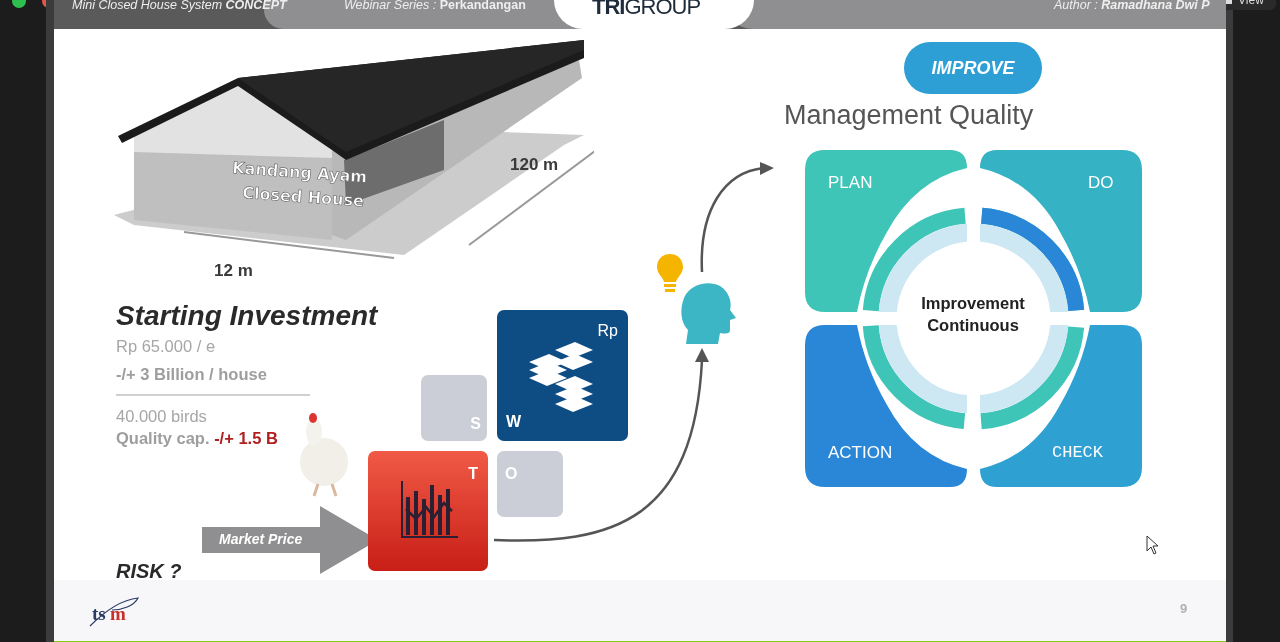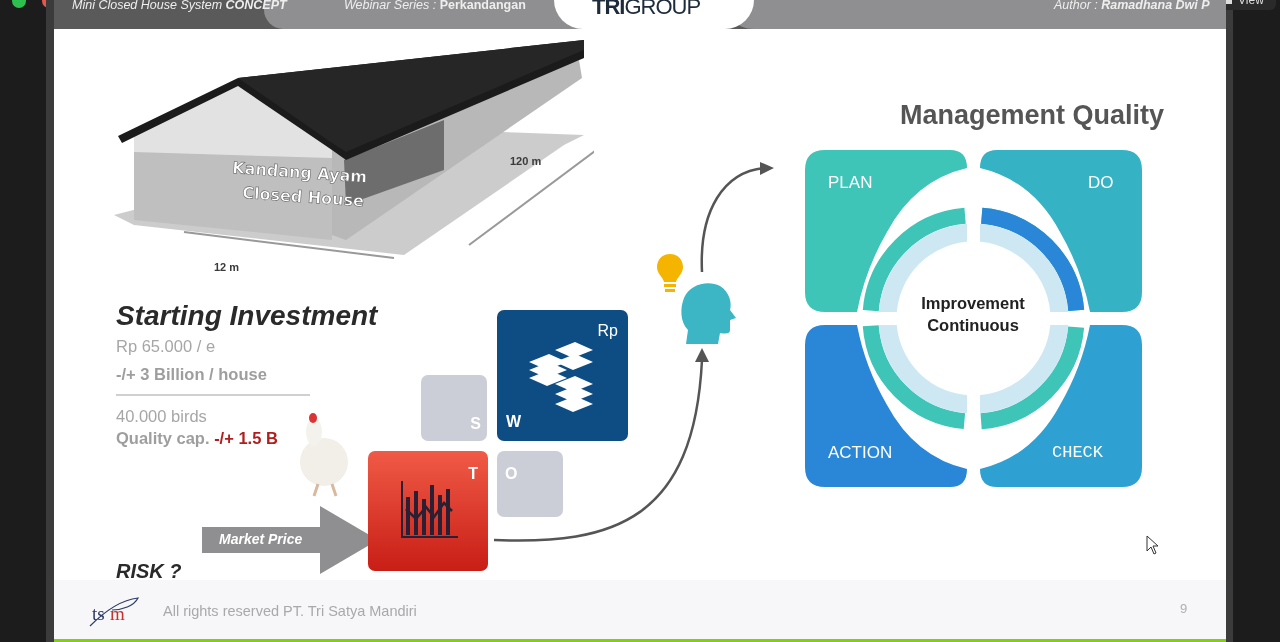--- a/index.html
+++ b/index.html
@@ -19,27 +19,27 @@
   .topbar { position:absolute; left:0; top:0; width:1172px; height:29px; }
   .tb-dark { position:absolute; left:0; top:0; width:760px; height:29px; background:#5a5a5a; border-radius:0 0 80px 0; }
   .tb-mid { position:absolute; left:210px; top:0; width:470px; height:29px; background:#8f8f91; border-radius:0 0 90px 60px; }
   .tb-logo-bg { position:absolute; left:500px; top:0; width:200px; height:29px; background:#fff; border-radius:0 0 30px 30px; }
   .tb-right { position:absolute; left:670px; top:0; width:502px; height:29px; background:#8f8f91; border-radius:0 0 0 90px; }
   .tb-text { position:absolute; top:-2px; font-size:12.5px; color:#eee; font-style:italic; white-space:nowrap; }
   .tb-text b { font-weight:bold; }
   .logo { position:absolute; left:538px; top:-6px; font-size:22px; letter-spacing:-1px; color:#1d2b3a; font-weight:bold; }
   .logo span { font-weight:normal; }
 
-  .footer { position:absolute; left:0; top:580px; width:1172px; height:62px; background:#f7f6f8; border-bottom:3px solid #84cc16; }
+  .footer { position:absolute; left:0; top:580px; width:1172px; height:62px; background:#f7f6f8; border-bottom:1px solid #84cc16;font-weight:bold; }
   .footer-text { position:absolute; left:109px; top:23px; font-size:14.5px; color:#a9a9ad; }
   .page-num { position:absolute; left:1126px; top:21px; font-size:13px; color:#b0b0b0; }
   .tsm-logo { position:absolute; left:28px; top:14px; width:60px; height:34px; }
 
   .house { position:absolute; left:60px; top:40px; width:480px; height:240px; }
-  .dim-label { position:absolute; font-size:11px; font-weight:bold; color:#3a3a3a; }
+  .dim-label { position:absolute; font-size:17px; font-weight:bold; color:#3a3a3a; }
 
   .invest-title { position:absolute; left:62px; top:300px; font-size:28px; font-weight:bold; font-style:italic; color:#2a2a2a; }
   .invest-line { position:absolute; left:62px; font-size:16.5px; color:#a6a6a6; }
   .invest-line.b { font-weight:bold; color:#9e9e9e; }
   .invest-sep { position:absolute; left:62px; top:394px; width:194px; height:2px; background:#d0d0d0; }
   .red { color:#b01e1e; }
 
   .chicken { position:absolute; left:240px; top:410px; width:60px; height:90px; }
 
   .risk-label { position:absolute; left:62px; top:527px; font-size:20px; font-weight:bold; font-style:italic; color:#2a2a2a;margin-top:33px; }
@@ -47,21 +47,21 @@
   .risk-arrow-text { position:absolute; left:165px; top:531px; font-size:14px; font-weight:bold; font-style:italic; color:#fff; }
 
   .swot-box { position:absolute; border-radius:7px; }
   .swot-s { left:367px; top:375px; width:66px; height:66px; background:#cbced6; }
   .swot-w { left:443px; top:310px; width:131px; height:131px; background:#0e4c84; }
   .swot-t { left:314px; top:451px; width:120px; height:120px; background:linear-gradient(180deg,#f05a46,#c81e16); }
   .swot-o { left:443px; top:451px; width:66px; height:66px; background:#cbced6; }
   .swot-letter { position:absolute; font-size:16px; font-weight:bold; color:#fff; }
 
   .improve-pill { position:absolute; left:850px; top:42px; width:138px; height:52px; border-radius:26px; background:#2e9fd4; color:#fff; font-size:18px; font-weight:bold; font-style:italic; display:flex; align-items:center; justify-content:center; }
-  .mq-title { position:absolute; left:730px; top:100px; width:380px; text-align:right; font-size:27px; font-weight:bold; color:#555; }
+  .mq-title { position:absolute; left:730px; top:100px; width:380px; text-align:left; font-size:27px; font-weight:normal; color:#555; }
 
   .pdca { position:absolute; left:751px; top:150px; width:337px; height:337px; }
   .pdca-label { position:absolute; font-size:17px; color:#fff; }
   .ci-text { position:absolute; left:838px; top:292px; width:162px; text-align:center; font-size:16.5px; font-weight:bold; color:#222; line-height:22px; }
 
   .connector { position:absolute; left:0; top:0; width:1172px; height:642px; pointer-events:none; }
   .cursor { position:absolute; left:1092px; top:535px; width:14px; height:20px; }
 </style>
 </head>
 <body>
@@ -189,20 +189,21 @@
 
     <svg style="position:absolute; left:601px; top:252px;" width="30" height="44" viewBox="0 0 30 44">
       <path d="M15,2 C6,2 2,9 2,15 C2,22 8,25 9,30 L21,30 C22,25 28,22 28,15 C28,9 24,2 15,2 Z" fill="#f5b400"></path>
       <rect x="9" y="32" width="12" height="3" fill="#f5b400"></rect>
       <rect x="10" y="37" width="10" height="3" fill="#f5b400"></rect>
     </svg>
     <svg style="position:absolute; left:624px; top:278px;" width="60" height="68" viewBox="0 0 60 68">
       <path d="M8,66 L10,52 C2,44 2,30 6,20 C12,6 30,2 42,8 C52,14 54,26 52,32 L58,40 L52,42 L52,52 C52,56 48,56 42,55 L40,66 Z" fill="#3cb5c4"></path>
     </svg>
 
+    <div class="improve-pill">IMPROVE</div>
     <div class="mq-title">Management Quality</div>
 
     <svg class="pdca" viewBox="0 0 337 337">
       <path id="q-plan" d="M0,20 Q0,0 20,0 L145,0 Q162,0 162,18 Q110,30 82,82 Q60,120 52,162 Q30,162 20,162 Q0,162 0,142 Z" fill="#3fc4b8"></path>
       <path d="M337,20 Q337,0 317,0 L192,0 Q175,0 175,18 Q227,30 255,82 Q277,120 285,162 Q307,162 317,162 Q337,162 337,142 Z" fill="#35b3c4"></path>
       <path d="M0,317 Q0,337 20,337 L145,337 Q162,337 162,319 Q110,307 82,255 Q60,217 52,175 Q30,175 20,175 Q0,175 0,195 Z" fill="#2a86d6"></path>
       <path d="M337,317 Q337,337 317,337 L192,337 Q175,337 175,319 Q227,307 255,255 Q277,217 285,175 Q307,175 317,175 Q337,175 337,195 Z" fill="#2fa0d2"></path>
       <circle cx="168.5" cy="168.5" r="112" fill="#fff"></circle>
       <circle cx="168.5" cy="168.5" r="103" fill="none" stroke="#3fc4b8" stroke-width="16" stroke-dasharray="145 17" stroke-dashoffset="-8" transform="rotate(180 168.5 168.5)"></circle>
       <circle cx="168.5" cy="168.5" r="103" fill="none" stroke="#2a86d6" stroke-width="16" stroke-dasharray="145 502" stroke-dashoffset="-170" transform="rotate(180 168.5 168.5)"></circle>
@@ -223,17 +224,16 @@
     <svg class="cursor" viewBox="0 0 14 20">
       <polygon points="1,1 1,16 5,12 8,19 10,18 7,11 12,11" fill="#fff" stroke="#333" stroke-width="1"></polygon>
     </svg>
 
     <div class="footer">
       <svg class="tsm-logo" viewBox="0 0 60 34">
         <path d="M8,32 C20,20 38,6 56,4 C52,12 40,16 30,16" fill="none" stroke="#2a3b66" stroke-width="1.2"></path>
         <text x="10" y="26" font-size="19" font-family="Liberation Serif, serif" fill="#2a3b66">ts</text>
         <text x="28" y="26" font-size="19" font-family="Liberation Serif, serif" fill="#c8302c">m</text>
       </svg>
-      <div class="footer-text">All rights reserved PT. Tri Satya Mandiri</div>
       <div class="page-num">9</div>
     </div>
   </div>
 </div>
 
 </body></html>

